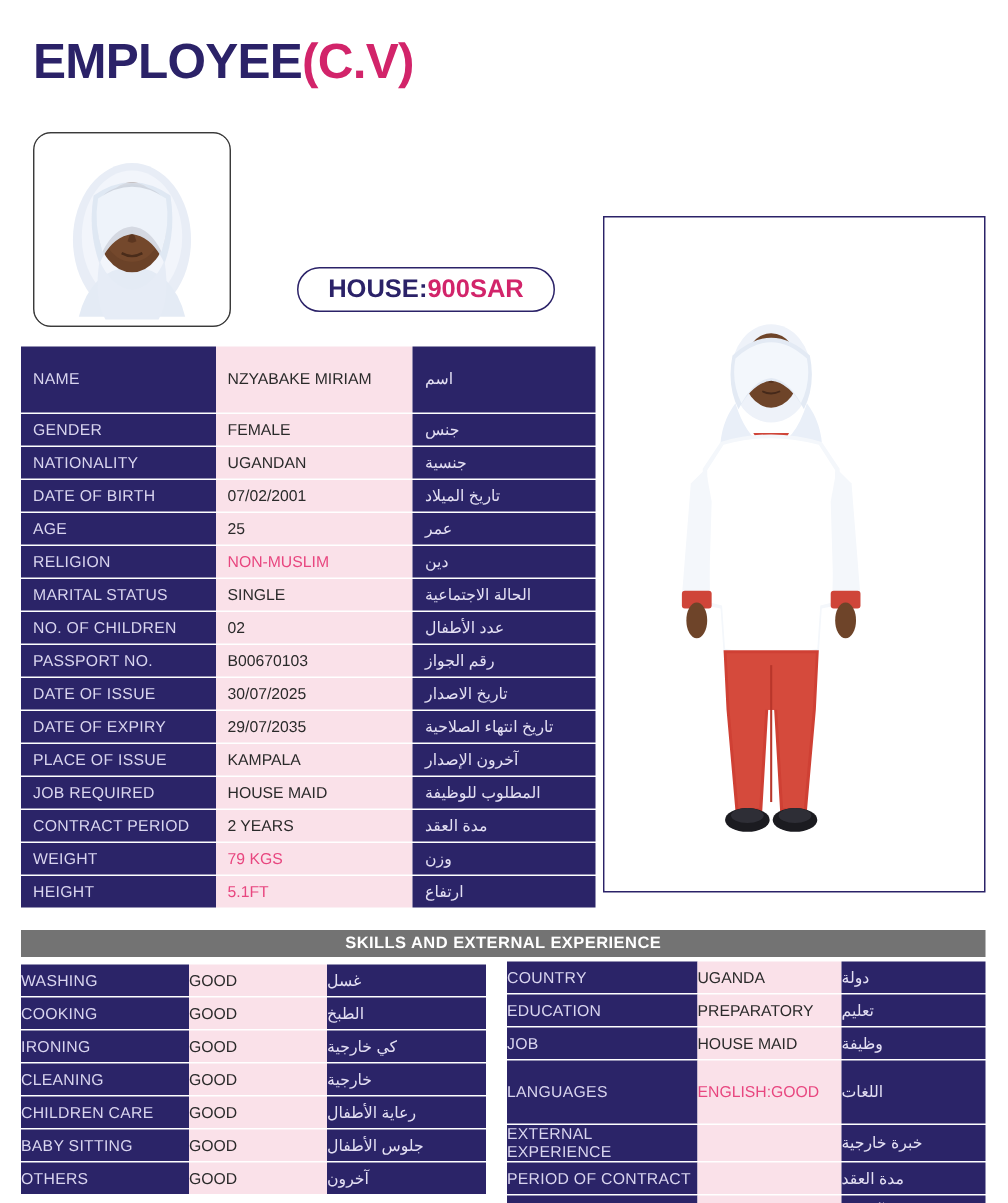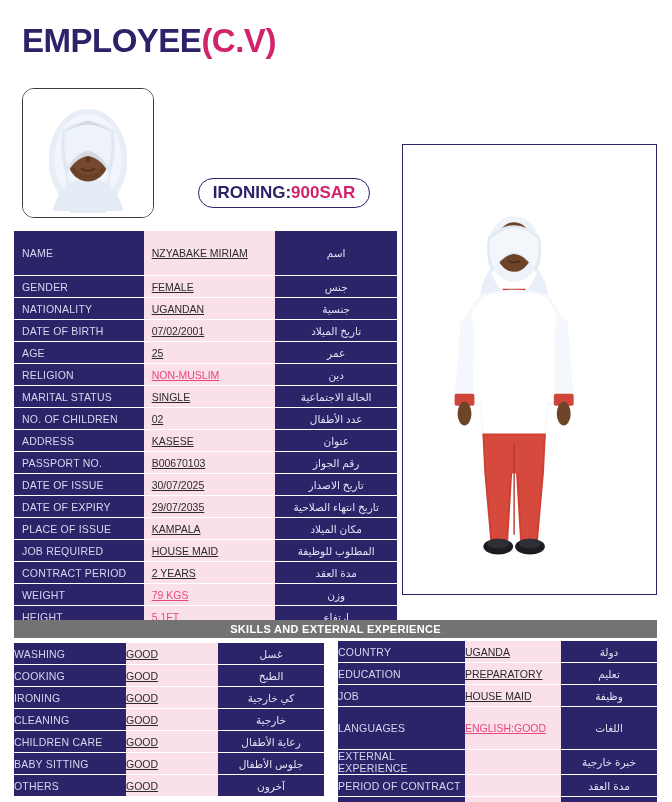--- a/index.html
+++ b/index.html
@@ -91,28 +91,27 @@
   .c-label {
     width: 129px;
     background: #2b2468;
     color: #d9d5ef;
     letter-spacing: 0.2px;
   }
   .c-value {
     width: 131px;
     background: #fae1e9;
     color: #2a2a2a;
-    text-decoration: underline;
   }
   .c-value.highlight { color: #e8467f; }
   .c-ar {
     width: 121px;
     background: #2b2468;
     color: #e3dff3;
-    text-align: center;
+    text-align: left;
     direction: rtl;
     font-size: 11px;
   }
   tr.tall-row td { height: 44px; }
 
   
   .skills-banner {
     position: absolute;
     left: 14px;
     top: 620px;
@@ -183,21 +182,21 @@
     <path d="M69 55 Q75 52 81 55" stroke="#2a1a10" stroke-width="1.4" fill="none"></path>
     <path d="M66 64 L63 73 Q66 75 69 73 Z" fill="#5c3620"></path>
     <path d="M59 81 Q66 85 73 81" stroke="#4a2c1a" stroke-width="1.6" fill="none"></path>
     <path d="M40 42 Q66 24 92 42 Q96 66 88 88 Q80 70 66 68 Q52 70 44 88 Q36 66 40 42 Z" fill="#dde6f2" opacity="0.92"></path>
     <path d="M43 44 Q66 28 89 44 Q92 62 86 80 Q78 64 66 63 Q54 64 46 80 Q40 62 43 44 Z" fill="#eef3fa"></path>
     <path d="M44 86 Q52 104 66 106 Q80 104 88 86 Q92 112 84 126 L48 126 Q40 112 44 86 Z" fill="#e6ecf6"></path>
   </svg>
 </div>
 
 <div class="salary-pill">
-  <span class="salary-label">IRONING:</span>
+  <span class="salary-label">HOUSE:</span>
     <span class="salary-value">900SAR</span>
 </div>
 
 <div class="body-frame">
   <svg class="body-svg" viewBox="0 0 255 451">
     <rect x="0" y="0" width="255" height="451" fill="#ffffff"></rect>
 
     <ellipse cx="112" cy="104" rx="27" ry="33" fill="#eef2f9"></ellipse>
     <ellipse cx="112" cy="102" rx="19" ry="25" fill="#6e4429"></ellipse>
     <ellipse cx="106" cy="99" rx="2.4" ry="1.6" fill="#241509"></ellipse>
@@ -272,43 +271,38 @@
         <td class="c-label">MARITAL STATUS</td>
         <td class="c-value">SINGLE</td>
         <td class="c-ar">الحالة الاجتماعية</td>
       </tr>
       <tr>
         <td class="c-label">NO. OF CHILDREN</td>
         <td class="c-value">02</td>
         <td class="c-ar">عدد الأطفال</td>
       </tr>
       <tr>
-        <td class="c-label">ADDRESS</td>
-        <td class="c-value">KASESE</td>
-        <td class="c-ar">عنوان</td>
-      </tr>
-      <tr>
         <td class="c-label">PASSPORT NO.</td>
         <td class="c-value">B00670103</td>
         <td class="c-ar">رقم الجواز</td>
       </tr>
       <tr>
         <td class="c-label">DATE OF ISSUE</td>
         <td class="c-value">30/07/2025</td>
         <td class="c-ar">تاريخ الاصدار</td>
       </tr>
       <tr>
         <td class="c-label">DATE OF EXPIRY</td>
         <td class="c-value">29/07/2035</td>
         <td class="c-ar">تاريخ انتهاء الصلاحية</td>
       </tr>
       <tr>
         <td class="c-label">PLACE OF ISSUE</td>
         <td class="c-value">KAMPALA</td>
-        <td class="c-ar">مكان الميلاد</td>
+        <td class="c-ar">آخرون الإصدار</td>
       </tr>
       <tr>
         <td class="c-label">JOB REQUIRED</td>
         <td class="c-value">HOUSE MAID</td>
         <td class="c-ar">المطلوب للوظيفة</td>
       </tr>
       <tr>
         <td class="c-label">CONTRACT PERIOD</td>
         <td class="c-value">2 YEARS</td>
         <td class="c-ar">مدة العقد</td>

